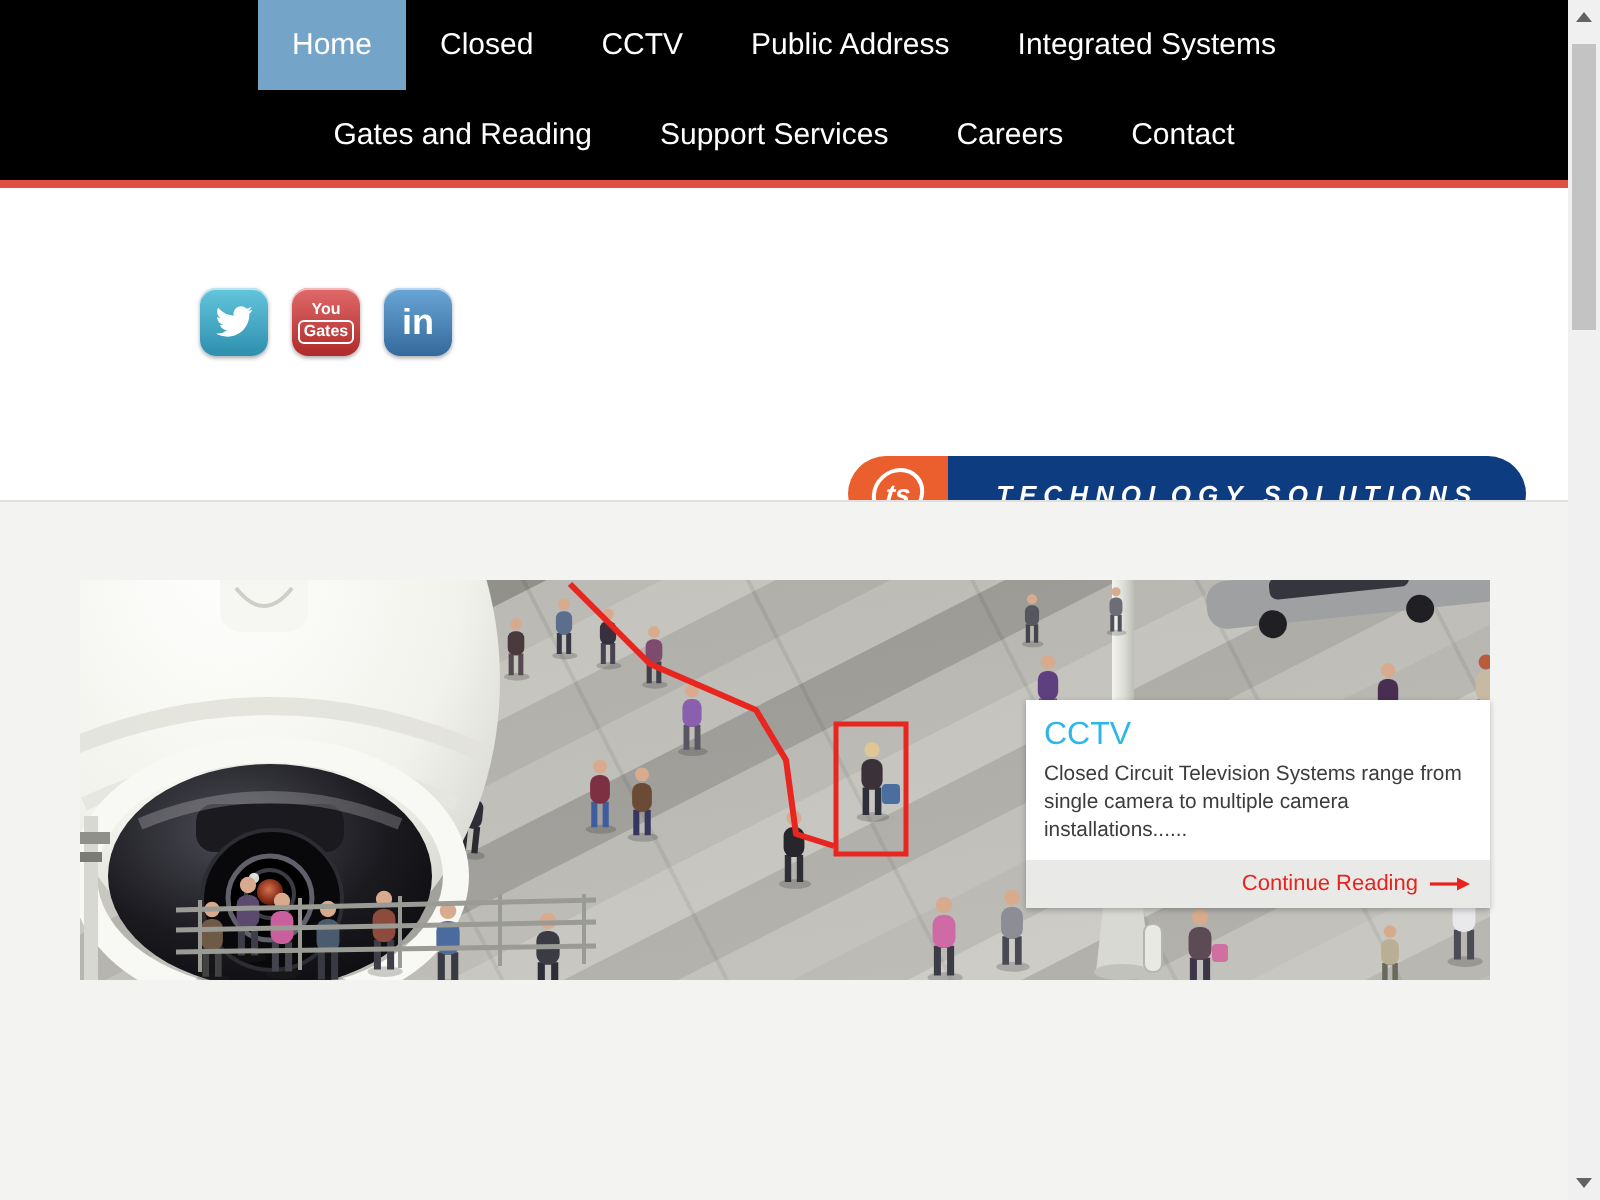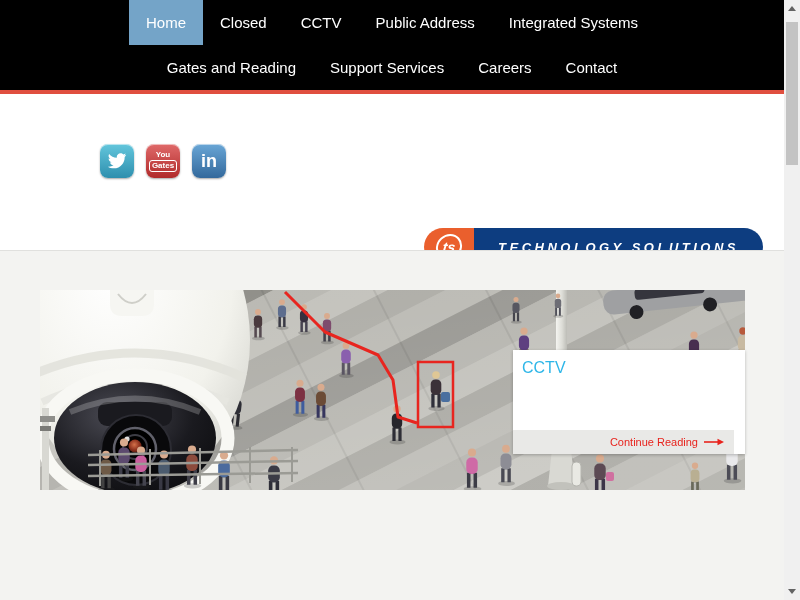--- a/index.html
+++ b/index.html
@@ -40,21 +40,21 @@
 
   
   .content{position:relative;height:322px;background:#f3f3f1;border-top:1px solid #e0e0de;}
   .hero{position:absolute;left:40px;top:39px;width:705px;height:200px;}
   .hero svg{display:block;}
 
   .cctv-card{position:absolute;right:0;top:60px;width:232px;height:104px;background:#fff;
     box-shadow:0 1px 3px rgba(0,0,0,.25);z-index:2;}
   .cctv-title{color:#2eb6e8;font-size:16px;margin:9px 10px 4px 9px;font-weight:400;}
   .cctv-body{font-size:10.4px;color:#3c3c3c;line-height:1.35;margin:0 8px 0 9px;}
-  .cctv-footer{position:absolute;left:0;right:11px;bottom:0;height:24px;background:#e9e9e7;
+  .cctv-footer{position:absolute;left:0;right:0;bottom:0;height:24px;background:#e9e9e7;
     display:flex;align-items:center;justify-content:flex-end;padding-right:10px;gap:6px;}
   .continue-link{color:#e8231d;font-size:11px;text-decoration:none;cursor:pointer;}
 
   
   .scrollbar{position:absolute;right:0;top:0;width:16px;height:600px;background:#f0f0f0;}
   .sb-btn{position:absolute;left:0;width:16px;height:16px;cursor:pointer;}
   .sb-up{top:0;} .sb-down{bottom:0;}
   .sb-up::after{content:"";position:absolute;left:4px;top:6px;border-left:4px solid transparent;
     border-right:4px solid transparent;border-bottom:5px solid #636363;}
   .sb-down::after{content:"";position:absolute;left:4px;bottom:6px;border-left:4px solid transparent;
@@ -270,20 +270,21 @@
           <rect x="0" y="136" width="11" height="5" fill="#7a7a76"></rect>
 
           <g>
             <polyline points="245,2 285,42 338,65 353,90 358,127 377,133" fill="none" stroke="#e8251f" stroke-width="3" stroke-linejoin="round"></polyline>
             <rect x="378" y="72" width="35" height="65" fill="none" stroke="#e8251f" stroke-width="2.5"></rect>
           </g>
         </svg>
 
         <div class="cctv-card">
           <div class="cctv-title">CCTV</div>
+          <div class="cctv-body">Closed Circuit Television Systems range from single camera to multiple camera installations......</div>
           <div class="cctv-footer">
             <a class="continue-link">Continue Reading</a>
             <span>
               <svg width="20" height="8" viewBox="0 0 20 8">
                   <line x1="0" y1="4" x2="15" y2="4" stroke="#e8231d" stroke-width="1.6"></line>
                   <polygon points="13.5,0.8 20,4 13.5,7.2" fill="#e8231d"></polygon>
                 </svg>
             </span>
           </div>
         </div>

